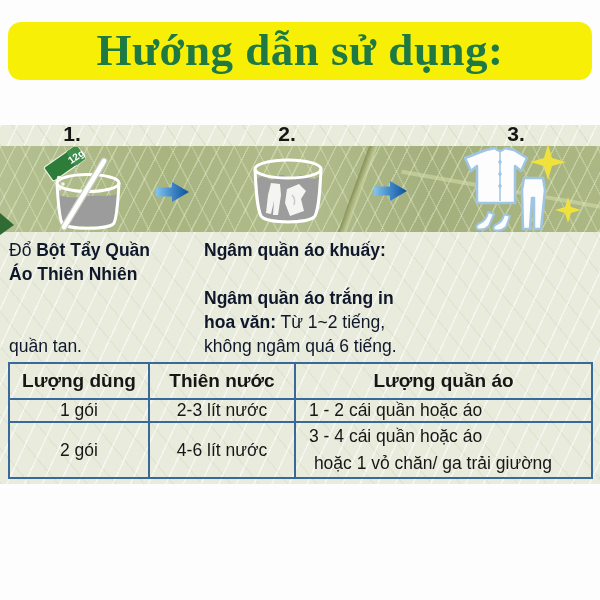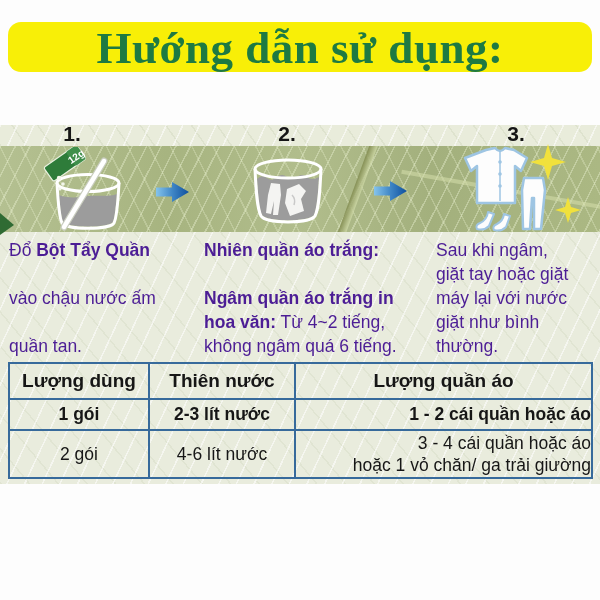--- a/index.html
+++ b/index.html
@@ -4,23 +4,23 @@
 <style>
   * { margin: 0; padding: 0; box-sizing: border-box; }
   html, body { background: #fff; }
   body { font-family: "Liberation Sans", sans-serif; }
   .screen {
     position: relative; width: 600px; height: 600px;
     background: #fdfdfd; overflow: hidden;
   }
   
   .banner {
-    position: absolute; left: 8px; top: 22px; width: 584px; height: 50px;
+    position: absolute; left: 8px; top: 22px; width: 584px; height: 58px;
     background: #f8ef07; border-radius: 13px;
-    display: flex; align-items: flex-start; justify-content: center;
+    display: flex; align-items: flex-end; justify-content: center;
   }
   .banner .title {
     font-family: "Liberation Serif", serif;
     font-weight: 700; font-size: 45px; color: #1e7a42;
     letter-spacing: 0.5px; padding-bottom: 4px;
   }
   
   .numbers-strip {
     position: absolute; left: 0; top: 125px; width: 600px; height: 21px;
     background-color: #e9ecdb;
@@ -66,45 +66,45 @@
   
   .icon { position: absolute; }
   .i1 { left: 36px;  top: 147px; }
   .i2 { left: 240px; top: 153px; }
   .i3 { left: 456px; top: 140px; }
   .a1 { left: 156px; top: 182px; }
   .a2 { left: 374px; top: 181px; }
   
   .step-text {
     position: absolute; top: 238px;
-    font-size: 17.5px; line-height: 24px; color: #4c1d95;
+    font-size: 17.5px; line-height: 24px; color: #0f172a;
   }
   .step-text .b { font-weight: 700; }
   .c1 { left: 9px;   width: 190px; }
   .c2 { left: 204px; width: 226px; }
   .c3 { left: 436px; width: 164px; }
   
   .dosage-table {
     position: absolute; left: 8px; top: 362px; width: 585px;
     border-collapse: collapse; table-layout: fixed;
     font-size: 17.5px; color: #161616;
   }
   .dosage-table th, .dosage-table td {
     border: 2px solid #376a9b; text-align: center; vertical-align: middle;
     padding: 0;
   }
   .dosage-table th { font-size: 19px; font-weight: 700; height: 36px; }
-  .dosage-table .r1 td { height: 31px; font-weight: bold; }
+  .dosage-table .r1 td { height: 23px; }
   .dosage-table .r2 td { height: 48px; }
   .dosage-table .col1 { width: 140px; }
   .dosage-table .col2 { width: 146px; }
   .dosage-table td.left, .dosage-table .r2 td.left {
-    text-align: right; padding-left: 13px;
-  }
-  .cell-pre { white-space: pre-wrap; line-height: 22px; }
+    text-align: left; padding-left: 13px;
+  }
+  .cell-pre { white-space: pre-wrap; line-height: 27px; }
 </style>
 </head>
 <body>
 
 <div class="screen">
 
   <div class="banner">
     <div class="title">Hướng dẫn sử dụng:</div>
   </div>
 
@@ -168,41 +168,34 @@
     <circle cx="44" cy="22" r="1.8" fill="#9ec5e3"></circle>
     <circle cx="44" cy="34" r="1.8" fill="#9ec5e3"></circle>
     <circle cx="44" cy="46" r="1.8" fill="#9ec5e3"></circle>
     <path d="M68,38 L87,38 L89,50 L85,89 L78,89 L78,58 L76,58 L74,89 L67,89 L66,50 Z" fill="#fdfdfd" stroke="#9ec5e3" stroke-width="2.5" stroke-linejoin="round"></path>
     <path d="M32,72 Q31,80 24,83 Q19,85 21,89 Q28,91 33,86 L38,74 Z" fill="#fdfdfd" stroke="#9ec5e3" stroke-width="2" stroke-linejoin="round"></path>
     <path d="M48,74 Q47,81 41,84 Q36,86 38,90 Q45,92 50,87 L54,76 Z" fill="#fdfdfd" stroke="#9ec5e3" stroke-width="2" stroke-linejoin="round"></path>
   </svg>
 
   <div class="step-text c1">
     <span>Đổ </span><span class="b">Bột Tẩy Quần</span><br>
+    <span class="b">Áo Thiên Nhiên</span><br>
     <br>
-    <span>vào chậu nước ấm</span><br>
     <br>
     <span>quần tan.</span>
   </div>
 
   <div class="step-text c2">
-    <span class="b">Nhiên quần áo trắng:</span><br>
+    <span class="b">Ngâm quần áo khuấy:</span><br>
     <br>
     <span class="b">Ngâm quần áo trắng in</span><br>
-    <span class="b">hoa văn:</span><span> Từ 4~2 tiếng,</span><br>
+    <span class="b">hoa văn:</span><span> Từ 1~2 tiếng,</span><br>
     <span>không ngâm quá 6 tiếng.</span>
   </div>
 
-  <div class="step-text c3">
-    <span>Sau khi ngâm,</span><br>
-    <span>giặt tay hoặc giặt</span><br>
-    <span>máy lại với nước</span><br>
-    <span>giặt như bình</span><br>
-    <span>thường.</span>
-  </div>
 
   <table class="dosage-table">
     <colgroup>
         <col class="col1">
         <col class="col2">
         <col>
       </colgroup>
     <tbody>
         <tr>
       <th>Lượng dùng</th>

